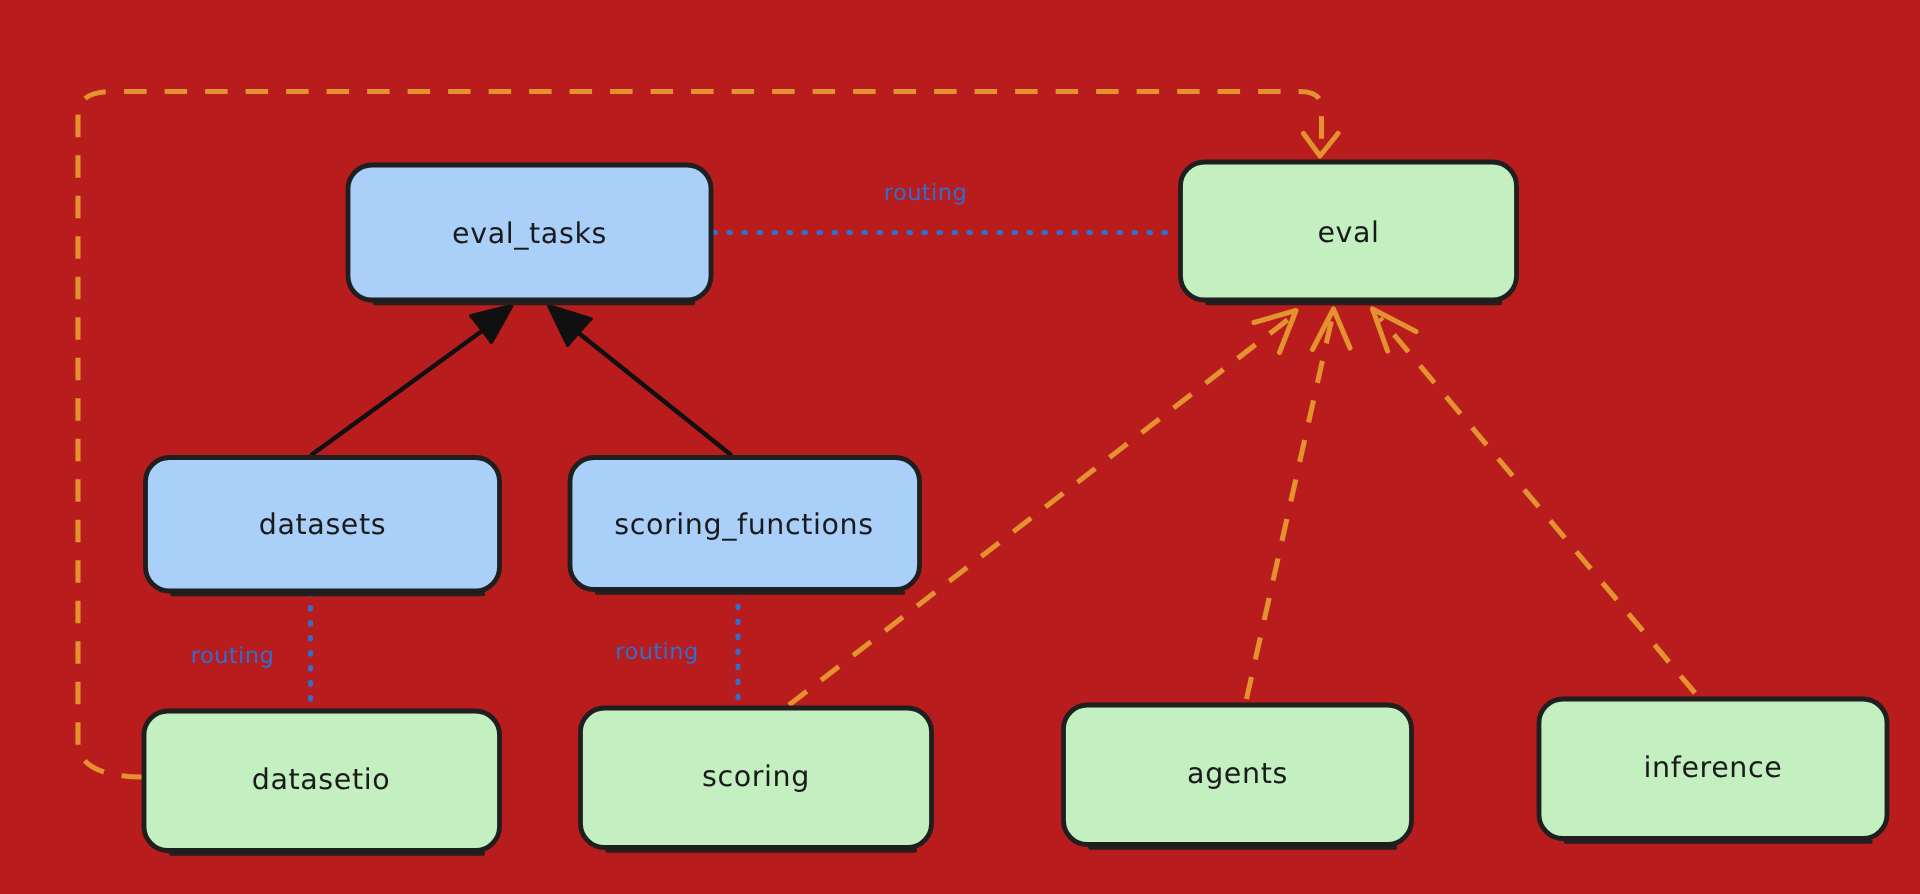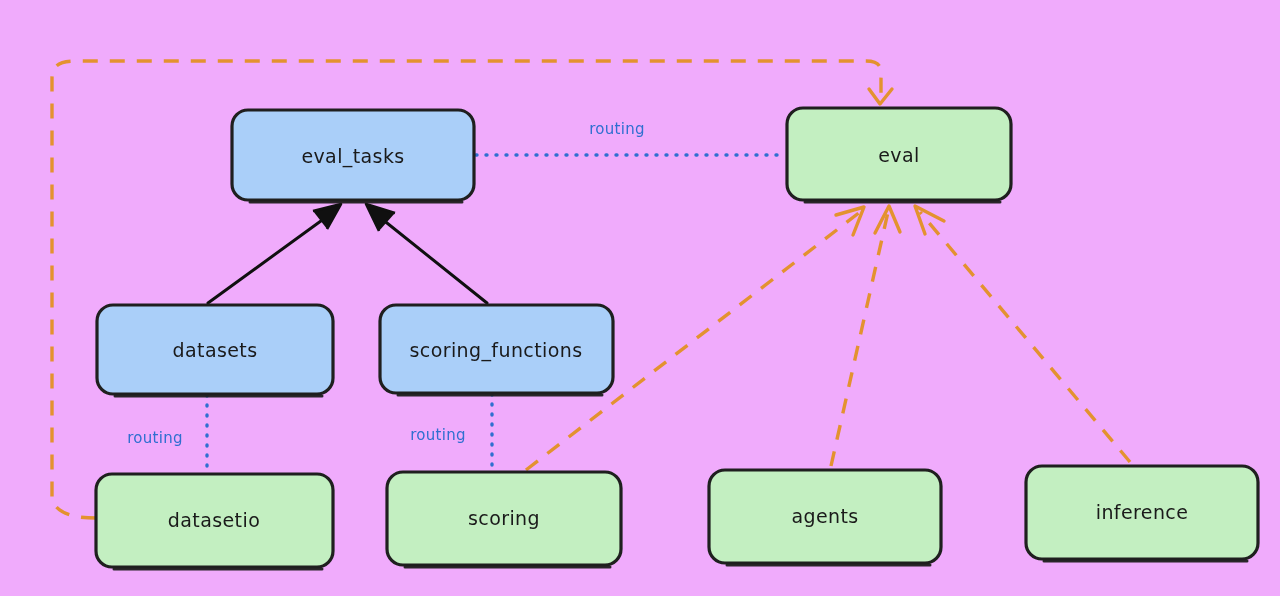--- a/index.html
+++ b/index.html
@@ -7,21 +7,21 @@
     padding: 0;
     background: #ffffff;
   }
   body {
     font-family: "DejaVu Sans", sans-serif;
   }
   #canvas {
     position: relative;
     width: 1280px;
     height: 596px;
-    background: #f0abfc;
+    background: #b91c1c;
     overflow: hidden;
   }
   #diagram-svg {
     position: absolute;
     top: 0;
     left: 0;
     width: 1280px;
     height: 596px;
   }
   .node-label {

